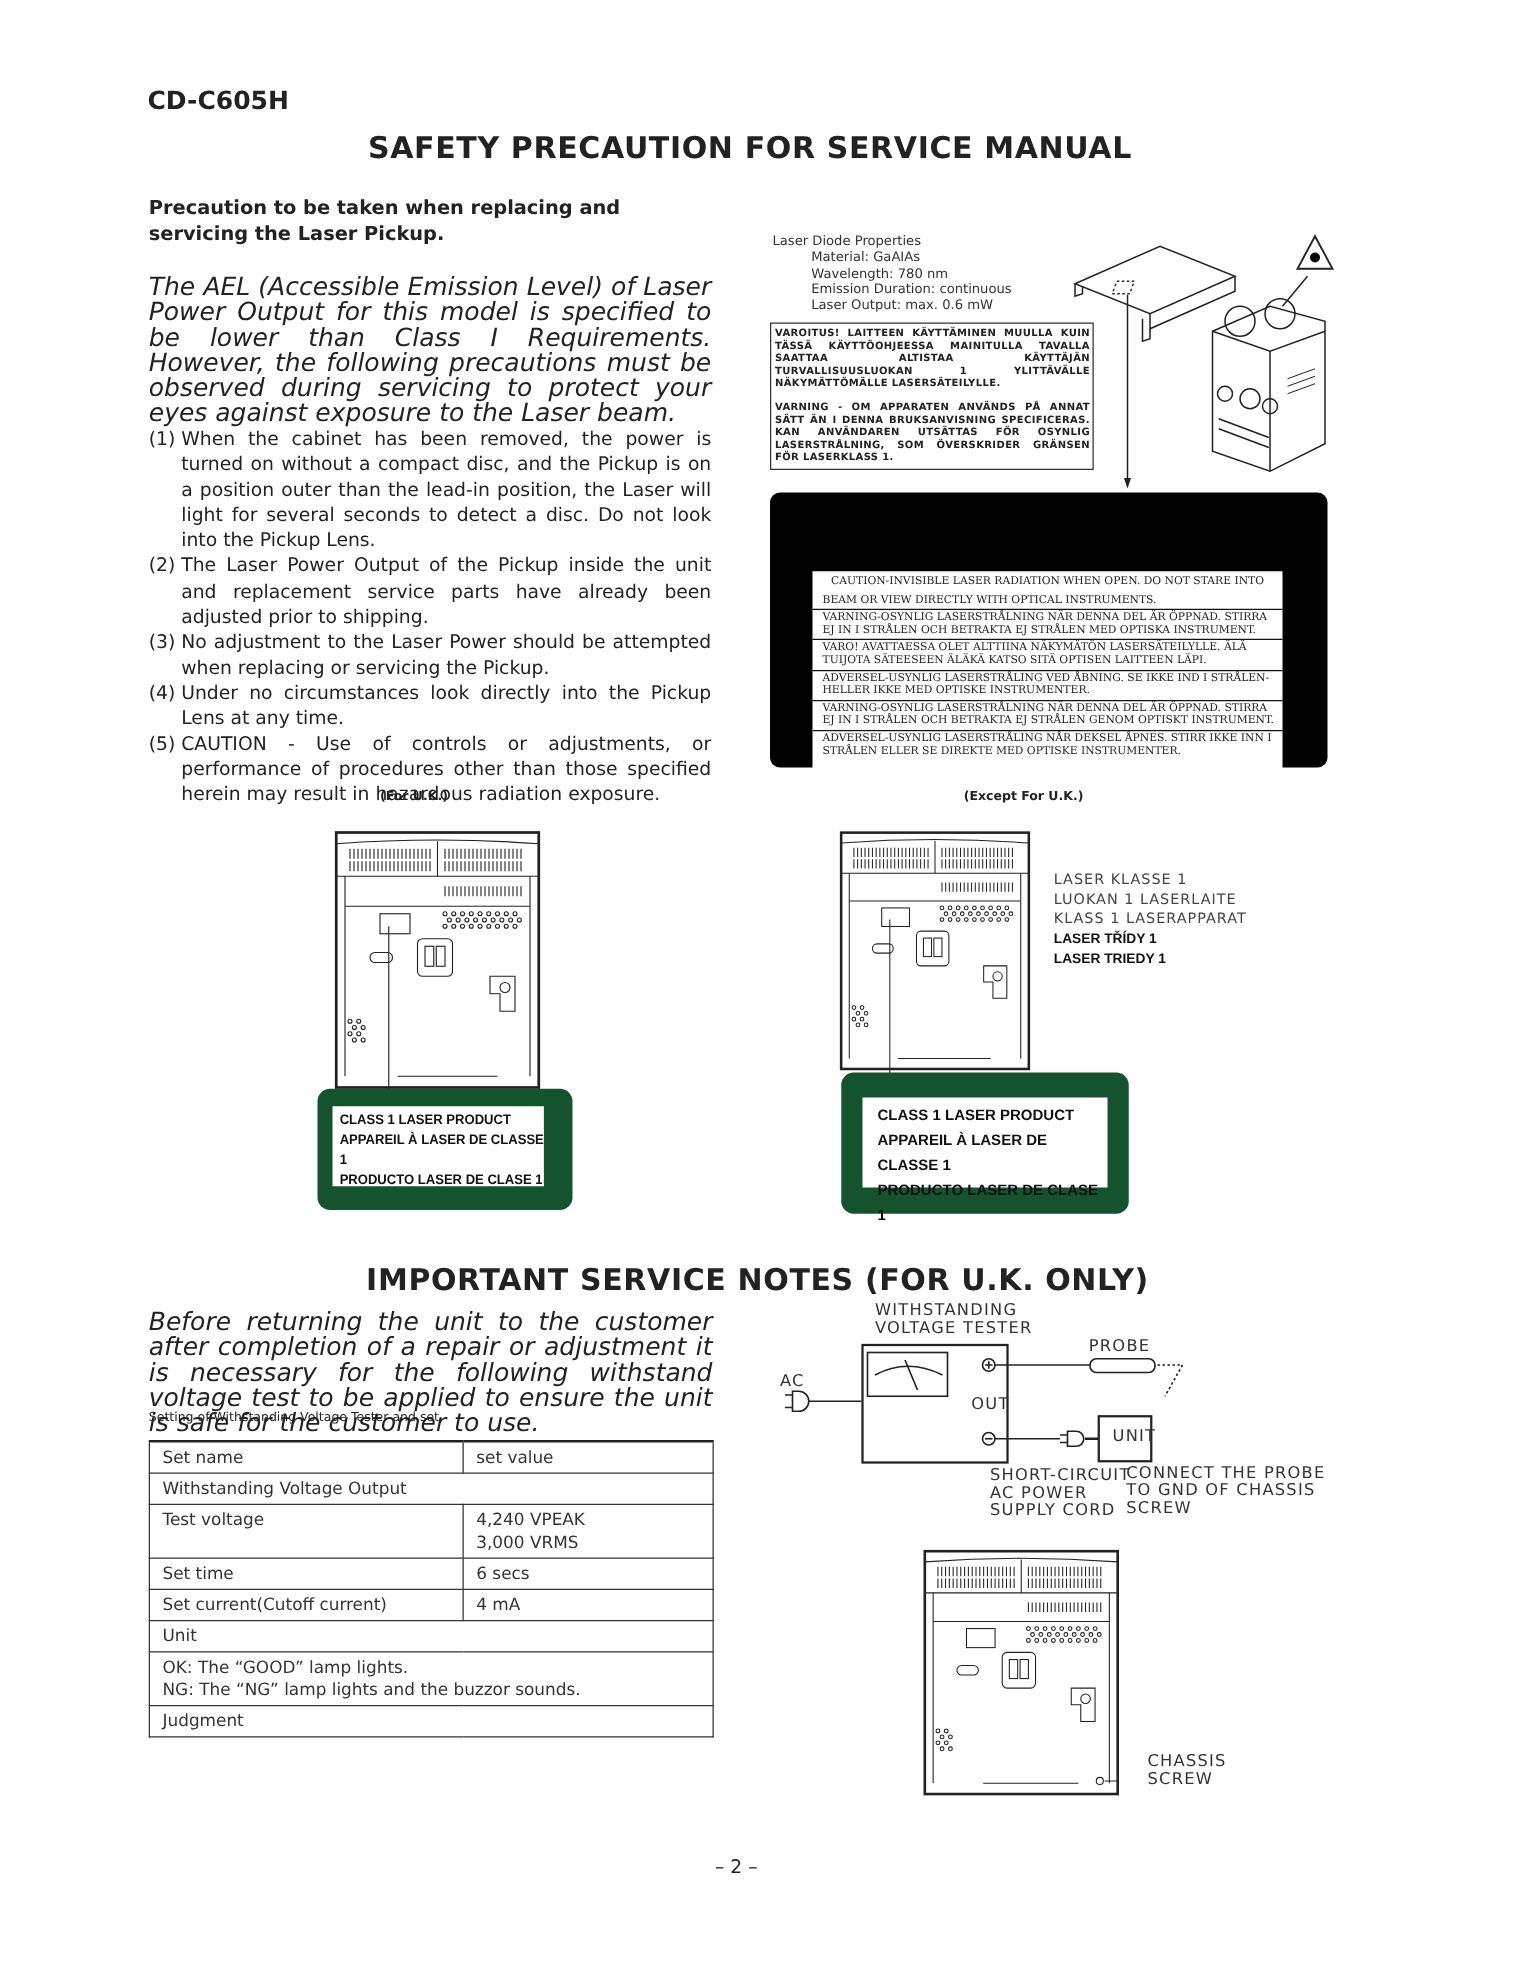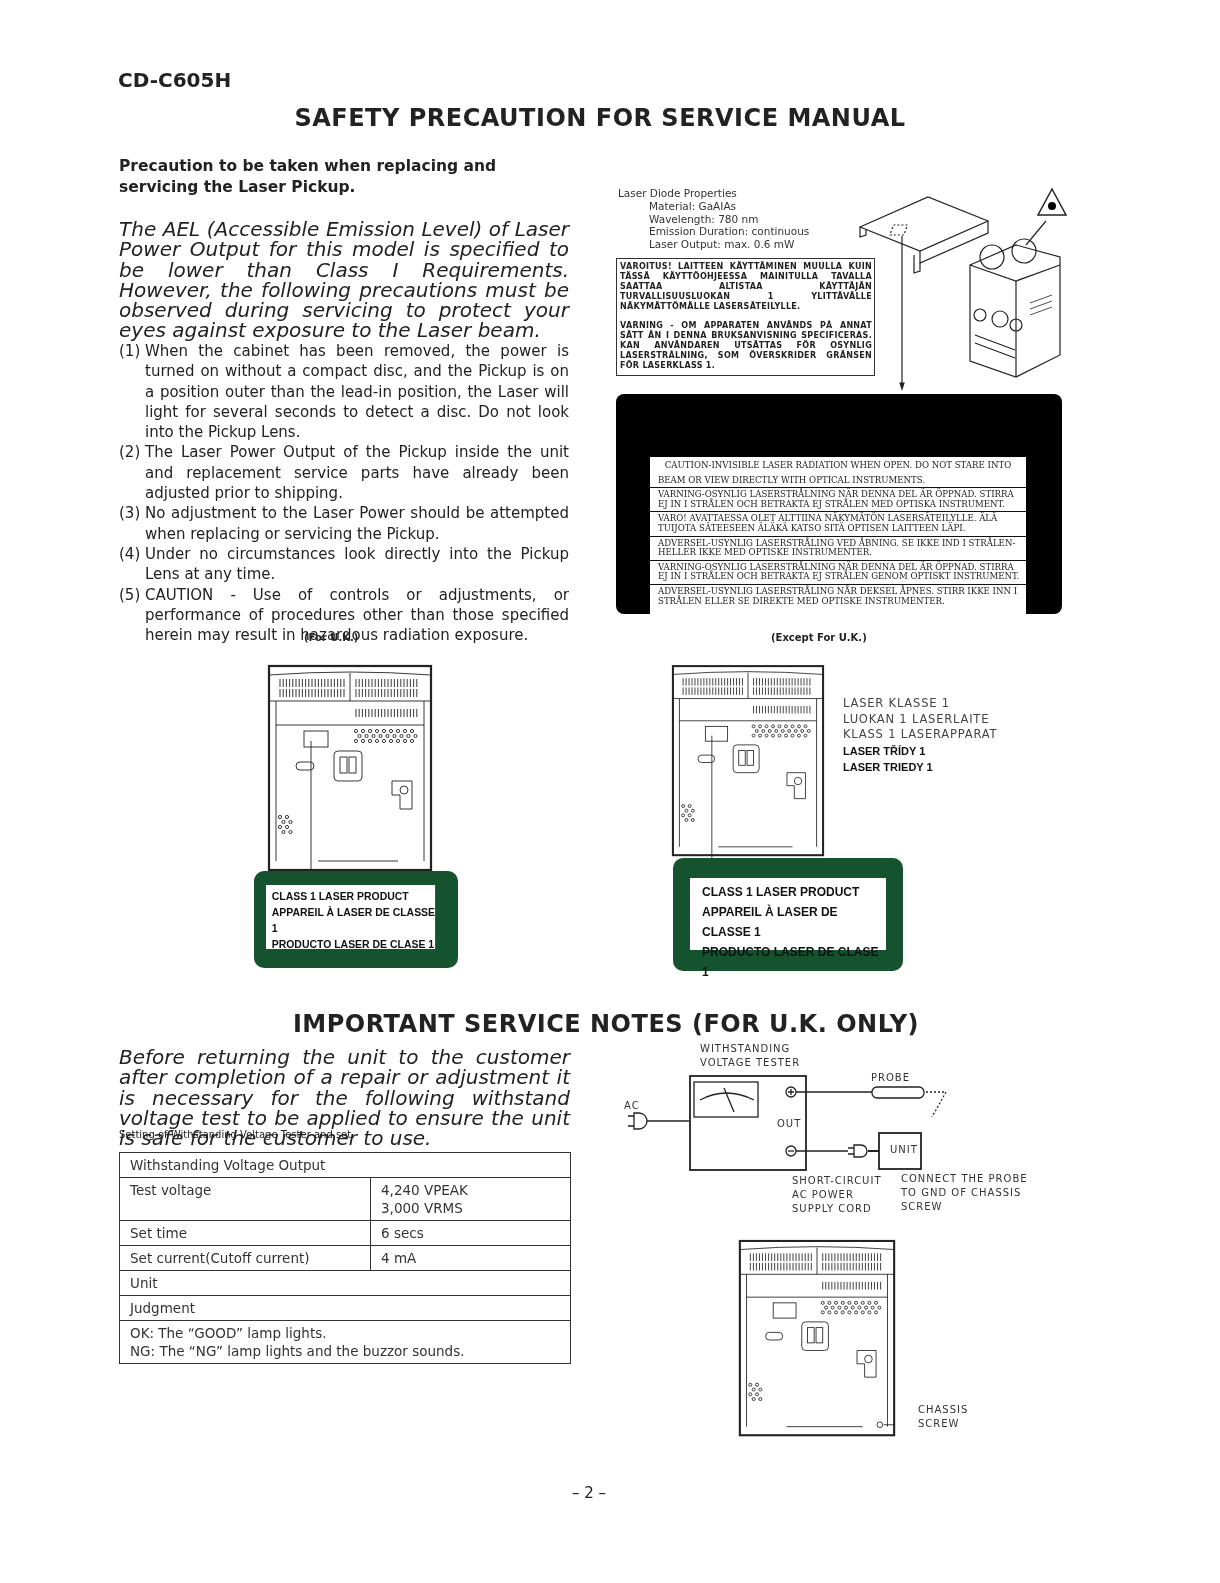--- a/index.html
+++ b/index.html
@@ -33,21 +33,21 @@
   #lbl-exuk .in{left:17px;top:20px;width:196px;height:72px;font-size:12px;line-height:20px;padding:4px 0 0 12px;box-sizing:border-box;}
   #klasse{left:843px;top:696px;font-size:11.5px;line-height:15.5px;color:#444;letter-spacing:0.8px;}
   #klasse .b{font-family:"Liberation Sans",sans-serif;font-weight:bold;color:#111;font-size:11px;letter-spacing:0;line-height:16px;}
   #title2{top:1010px;left:-4px;}
   #notes{left:119px;top:1047px;width:451px;}
   #setting{left:119px;top:1129px;font-size:10px;}
   table#settings{position:absolute;left:119px;top:1152px;width:452px;border-collapse:collapse;font-size:13.5px;color:#333;}
   #settings td{border:1.2px solid #333;padding:3px 10px 3px 10px;line-height:18px;vertical-align:top;}
   #settings tr.top td{border-top:2px solid #222;}
   #settings td.l{width:230px;}
-  #vt-labels div{position:absolute;font-size:10px;letter-spacing:1px;color:#333;line-height:14px;}
+  #vt-labels div{position:absolute;font-size:13px;letter-spacing:1px;color:#333;line-height:14px;}
   #pagenum{left:572px;top:1484px;font-size:15px;}
   svg{position:absolute;overflow:visible;}
 </style>
 </head>
 <body>
 
 <div class="abs" id="model">CD-C605H</div>
 <div class="abs title" id="title1">SAFETY PRECAUTION FOR SERVICE MANUAL</div>
 
 <div class="abs" id="sub">Precaution to be taken when replacing and servicing the Laser Pickup.</div>
@@ -470,20 +470,24 @@
     <div>PRODUCTO LASER DE CLASE 1</div>
   </div>
 </div>
 
 <div class="abs title" id="title2">IMPORTANT SERVICE NOTES (FOR U.K. ONLY)</div>
 <div class="abs body" id="notes">Before returning the unit to the customer after completion of a repair or adjustment it is necessary for the following withstand voltage test to be applied to ensure the unit is safe for the customer to use.</div>
 <div class="abs" id="setting">Setting of Withstanding Voltage Tester and set.</div>
 
 <table id="settings">
   <tbody>
+      <tr class="top">
+    <td class="l">Set name</td>
+    <td>set value</td>
+  </tr>
   <tr>
         <td colspan="2">Withstanding Voltage Output</td>
       </tr>
   <tr>
     <td class="l">Test voltage</td>
     <td>
           <div>4,240 VPEAK</div>
           <div>3,000 VRMS</div>
         </td>
   </tr>
@@ -492,27 +496,27 @@
     <td>6 secs</td>
   </tr>
   <tr>
     <td class="l">Set current(Cutoff current)</td>
     <td>4 mA</td>
   </tr>
   <tr>
         <td colspan="2">Unit</td>
       </tr>
   <tr>
-        <td colspan="2">Judgment</td>
-      </tr>
-  <tr>
         <td colspan="2">
           <div>OK: The “GOOD” lamp lights.</div>
           <div>NG: The “NG” lamp lights and the buzzor sounds.</div>
         </td>
+      </tr>
+  <tr>
+        <td colspan="2">Judgment</td>
       </tr>
 </tbody>
   </table>
 
 <svg style="left:610px;top:1060px;" width="420" height="170" viewBox="0 0 420 170">
   <g fill="none" stroke="#222" stroke-width="1.3">
     <path d="M18 56 L24 56 M18 66 L24 66"></path>
     <path d="M24 53 L24 69 L29 69 A8 8 0 0 0 29 53 Z"></path>
     <line x1="37" y1="61" x2="79" y2="61"></line>
     <rect x="80" y="16" width="116" height="94" stroke-width="1.8"></rect>

